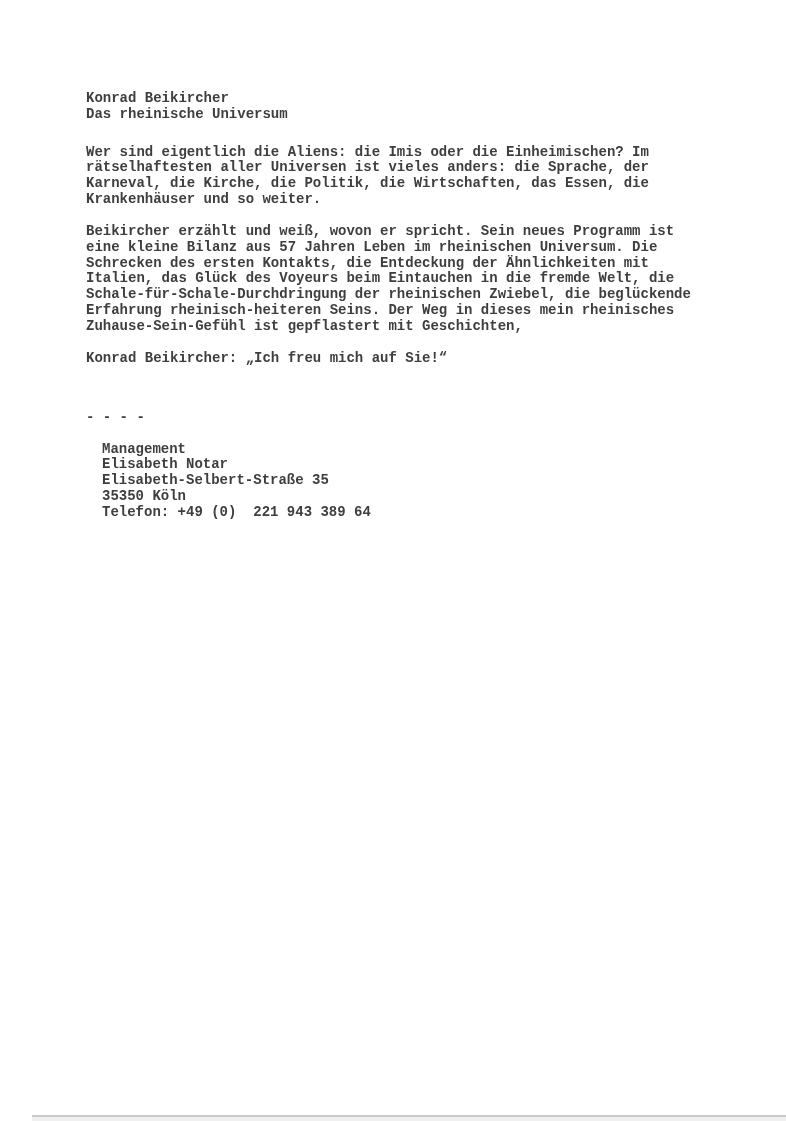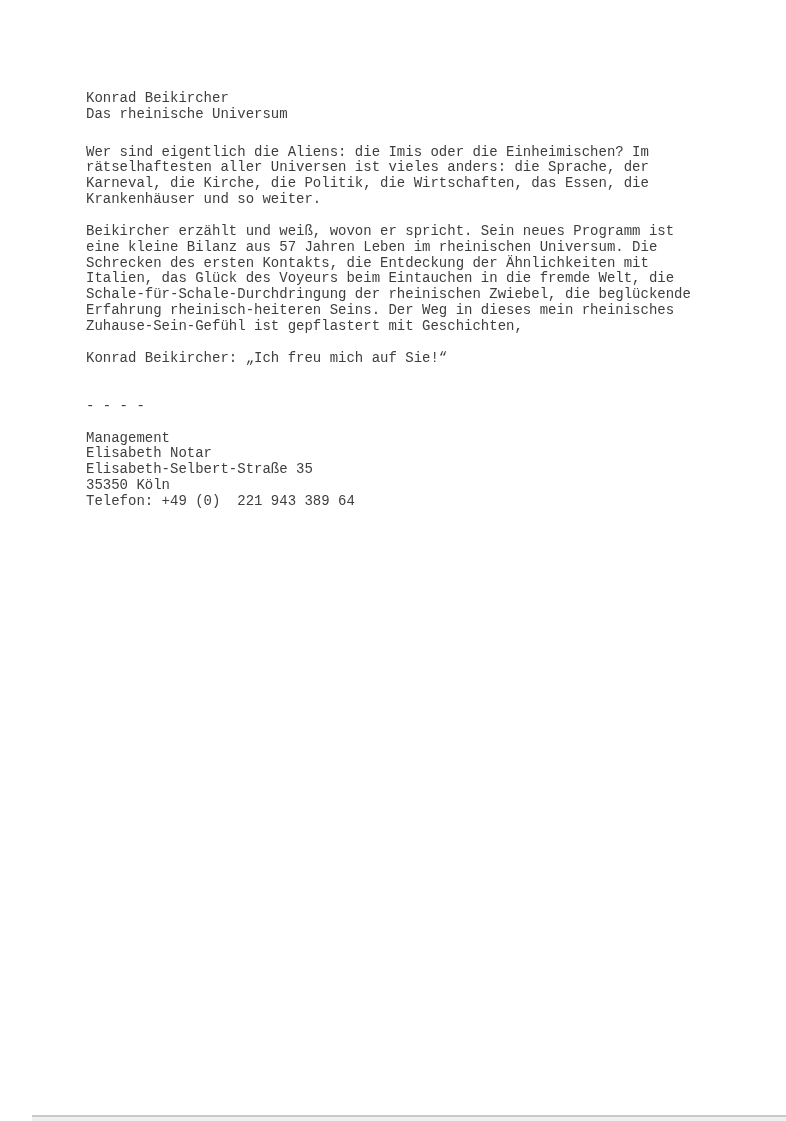--- a/index.html
+++ b/index.html
@@ -14,33 +14,34 @@
     overflow: hidden;
     font-family: "Liberation Mono", "DejaVu Sans Mono", monospace;
   }
   .doc {
     position: absolute;
     left: 86px;
     top: 91px;
     color: #3e3e3e;
     font-size: 14px;
     line-height: 15.8px;
+    font-weight: bold;
   }
   .block {
     white-space: pre;
     margin: 0 0 16.2px 0;
   }
   .block.title-block {
     margin-bottom: 22px;
   }
   .block.quote-block {
-    margin-bottom: 32px;
+    margin-bottom: 43px;
   }
   .contact-block {
-    margin: 0;
+    margin: 16px;
   }
   .contact-line {
     white-space: pre;
   }
   .bottom-divider-line {
     position: absolute;
     left: 32px;
     right: 0;
     top: 1115px;
     height: 2px;

